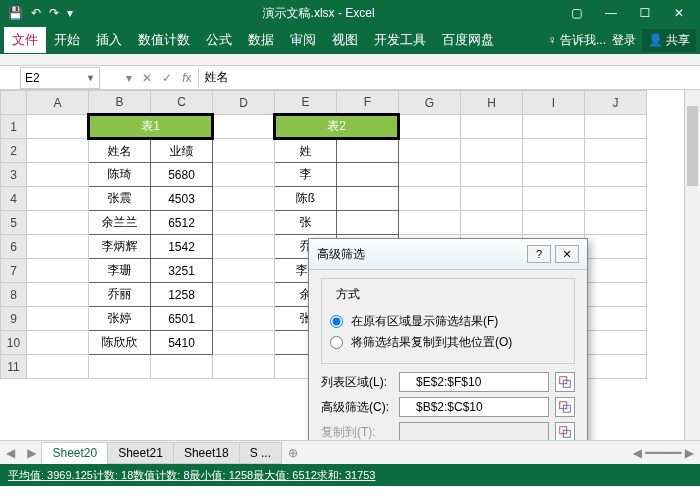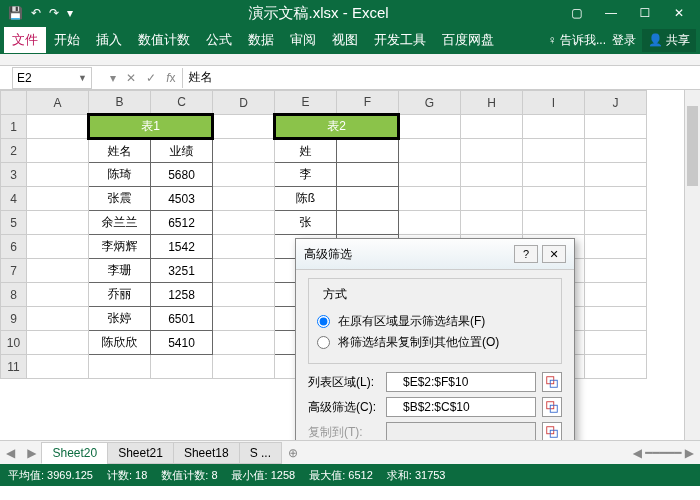--- a/index.html
+++ b/index.html
@@ -1,61 +1,61 @@
 <!DOCTYPE html>
 <html><head>
 <meta charset="utf-8">
 <style>
 * { box-sizing: border-box; margin: 0; padding: 0; font-family: "Microsoft YaHei", sans-serif; }
 body { width: 700px; height: 500px; background: #fff; overflow: hidden; font-size: 12px; }
 .titlebar { height: 26px; background: #0c6b3f; display: flex; align-items: center; color: #fff; }
 .titlebar .qat { display: flex; gap: 8px; padding: 0 8px; }
-.titlebar .title { flex: 1; text-align: center; font-size: 15px; }
+.titlebar .title { flex: 1; text-align: center; font-size: 12px; }
 .titlebar .winbtns { display: flex; gap: 4px; padding: 0 6px; }
 .titlebar .winbtns span { width: 30px; text-align: center; }
 .ribbon { height: 28px; background: #0c6b3f; display: flex; align-items: center; padding: 0 4px; color: #fff; }
 .ribbon .tab { padding: 4px 8px; font-size: 13px; }
 .ribbon .tab.active { background: #fff; color: #be185d; }
 .ribbon .right { margin-left: auto; display: flex; gap: 6px; align-items: center; }
 .ribbon .share { background: #0a5a35; padding: 3px 6px; display: flex; align-items: center; gap: 3px; }
 .ribbon-body { height: 12px; background: #f3f3f3; border-bottom: 1px solid #ccc; }
 .formula-bar { height: 24px; display: flex; align-items: center; border-bottom: 1px solid #ccc; background: #fff; }
-.name-box { width: 80px; height: 20px; border: 1px solid #ccc; margin: 0 12px; padding: 10px 4px; display: flex; align-items: center; justify-content: space-between; }
+.name-box { width: 80px; height: 20px; border: 1px solid #ccc; margin: 0 20px; padding: 10px 4px; display: flex; align-items: center; justify-content: space-between; }
 .name-box .dd { color: #666; font-size: 9px; }
 .fb-btns { display: flex; gap: 10px; padding: 0 6px; color: #888; }
 .fb-input { flex: 1; padding: 0 6px; height: 20px; border-left: 1px solid #ccc; display: flex; align-items: center; }
 .grid-area { position: relative; height: 350px; overflow: hidden; }
 .grid { border-collapse: collapse; table-layout: fixed; }
 .grid th, .grid td { border: 1px solid #ccc; height: 24px; font-size: 12px; text-align: center; background: #fff; }
 .grid th { background: #e8e8e8; font-weight: normal; color: #444; }
 .grid th.corner { background: #e8e8e8; width: 26px; }
 .grid th.col { width: 62px; }
 .grid th.rowh { width: 26px; }
 .grid td.green-hdr { background: #8bc34a; color: #fff; border: 3px solid #000000; }
 .grid td.b { border: 1px solid #666; }
-.dialog { position: absolute; left: 295px; top: 148px; width: 280px; background: #f0f0f0; border: 1px solid #888; box-shadow: 3px 3px 8px rgba(0,0,0,0.3); }
+.dialog { position: absolute; left: 308px; top: 148px; width: 280px; background: #f0f0f0; border: 1px solid #888; box-shadow: 3px 3px 8px rgba(0,0,0,0.3); }
 .dlg-title { display: flex; align-items: center; padding: 6px 8px; background: linear-gradient(#fdfdfd,#e8f0f4); border-bottom: 1px solid #ccc; }
 .dlg-title .t { flex: 1; font-size: 12px; }
 .dlg-title .b { width: 24px; height: 18px; border: 1px solid #aaa; background: #f4f4f4; text-align: center; font-size: 11px; line-height: 16px; margin-left: 4px; }
 .dlg-body { padding: 8px 12px; }
 .gbox { border: 1px solid #ccc; padding: 8px; margin-bottom: 8px; }
 .gbox .gtitle { margin: -14px 0 6px 2px; background: #f0f0f0; display: inline-block; padding: 0 4px; text-align: right; }
 .radio-row { display: flex; align-items: center; gap: 4px; margin: 4px 0; }
 .radio-row input { margin-right: 4px; }
 .form-row { display: flex; align-items: center; margin: 5px 0; gap: 6px; }
 .form-row label { width: 72px; }
 .form-row .inp { flex: 1; height: 20px; border: 1px solid #999; background: #fff; padding: 0 16px; display: flex; align-items: center; }
 .form-row .inp.dis { background: #eee; color: #999; }
 .form-row .pick { width: 20px; height: 20px; border: 1px solid #999; background: #fff; display: flex; align-items: center; justify-content: center; }
 .sheet-tabs { height: 24px; display: flex; align-items: center; background: #f3f3f3; border-top: 1px solid #ccc; font-size: 12px; }
 .sheet-tabs .nav { padding: 0 6px; color: #888; }
 .sheet-tabs .st { padding: 3px 10px; border: 1px solid #ccc; background: #e4e4e4; margin-left: -1px; }
 .sheet-tabs .st.active { background: #fff; border-bottom: 1px solid #fff; color: #0c6b3f; }
 .sheet-tabs .right { margin-left: auto; display: flex; align-items: center; padding-right: 6px; color: #888; }
-.statusbar { height: 22px; background: #0c6b3f; color: #fff; display: flex; align-items: center; padding: 0 8px; gap: 14px; font-size: 11px; }
+.statusbar { height: 22px; background: #0c6b3f; color: #fff; display: flex; align-items: center; padding: 0 8px; font-size: 11px; text-decoration: underline; }
 .scroll-v { position: absolute; right: 0; top: 0; bottom: 0; width: 16px; background: #f0f0f0; border-left: 1px solid #ccc; }
 .scroll-v .thumb { position: absolute; left: 2px; right: 2px; top: 16px; height: 80px; background: #c8c8c8; }
 .pick svg { width: 14px; height: 14px; }
 </style>
 </head>
 <body>
 
 <div class="titlebar">
   <div class="qat">
     <span>💾</span>

